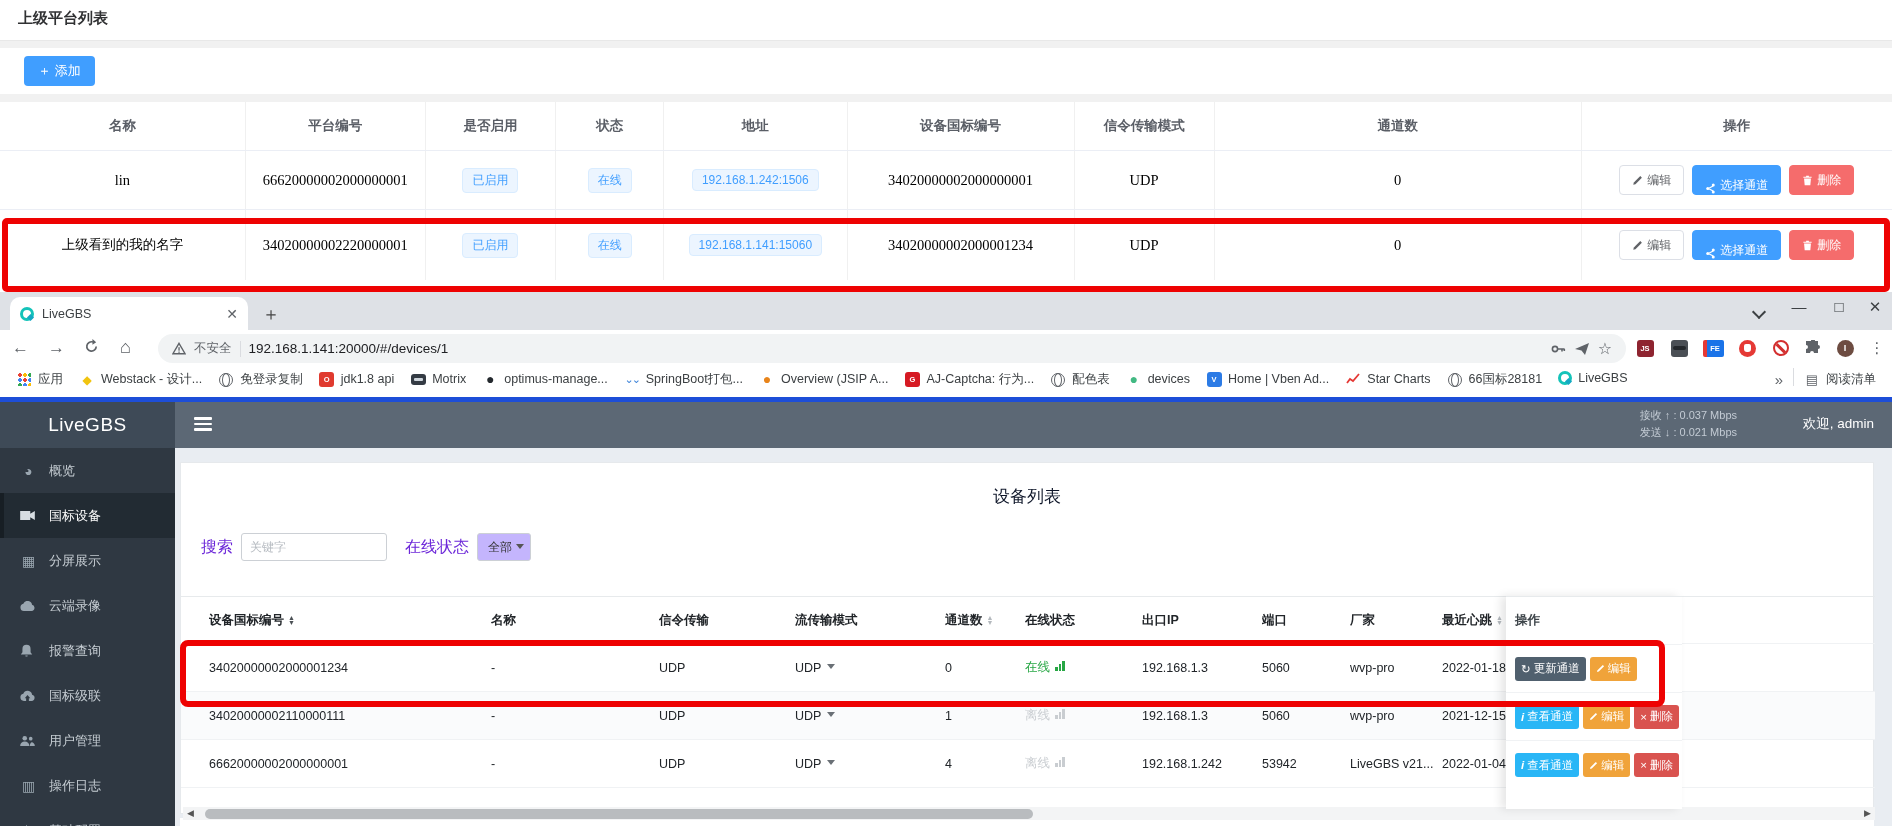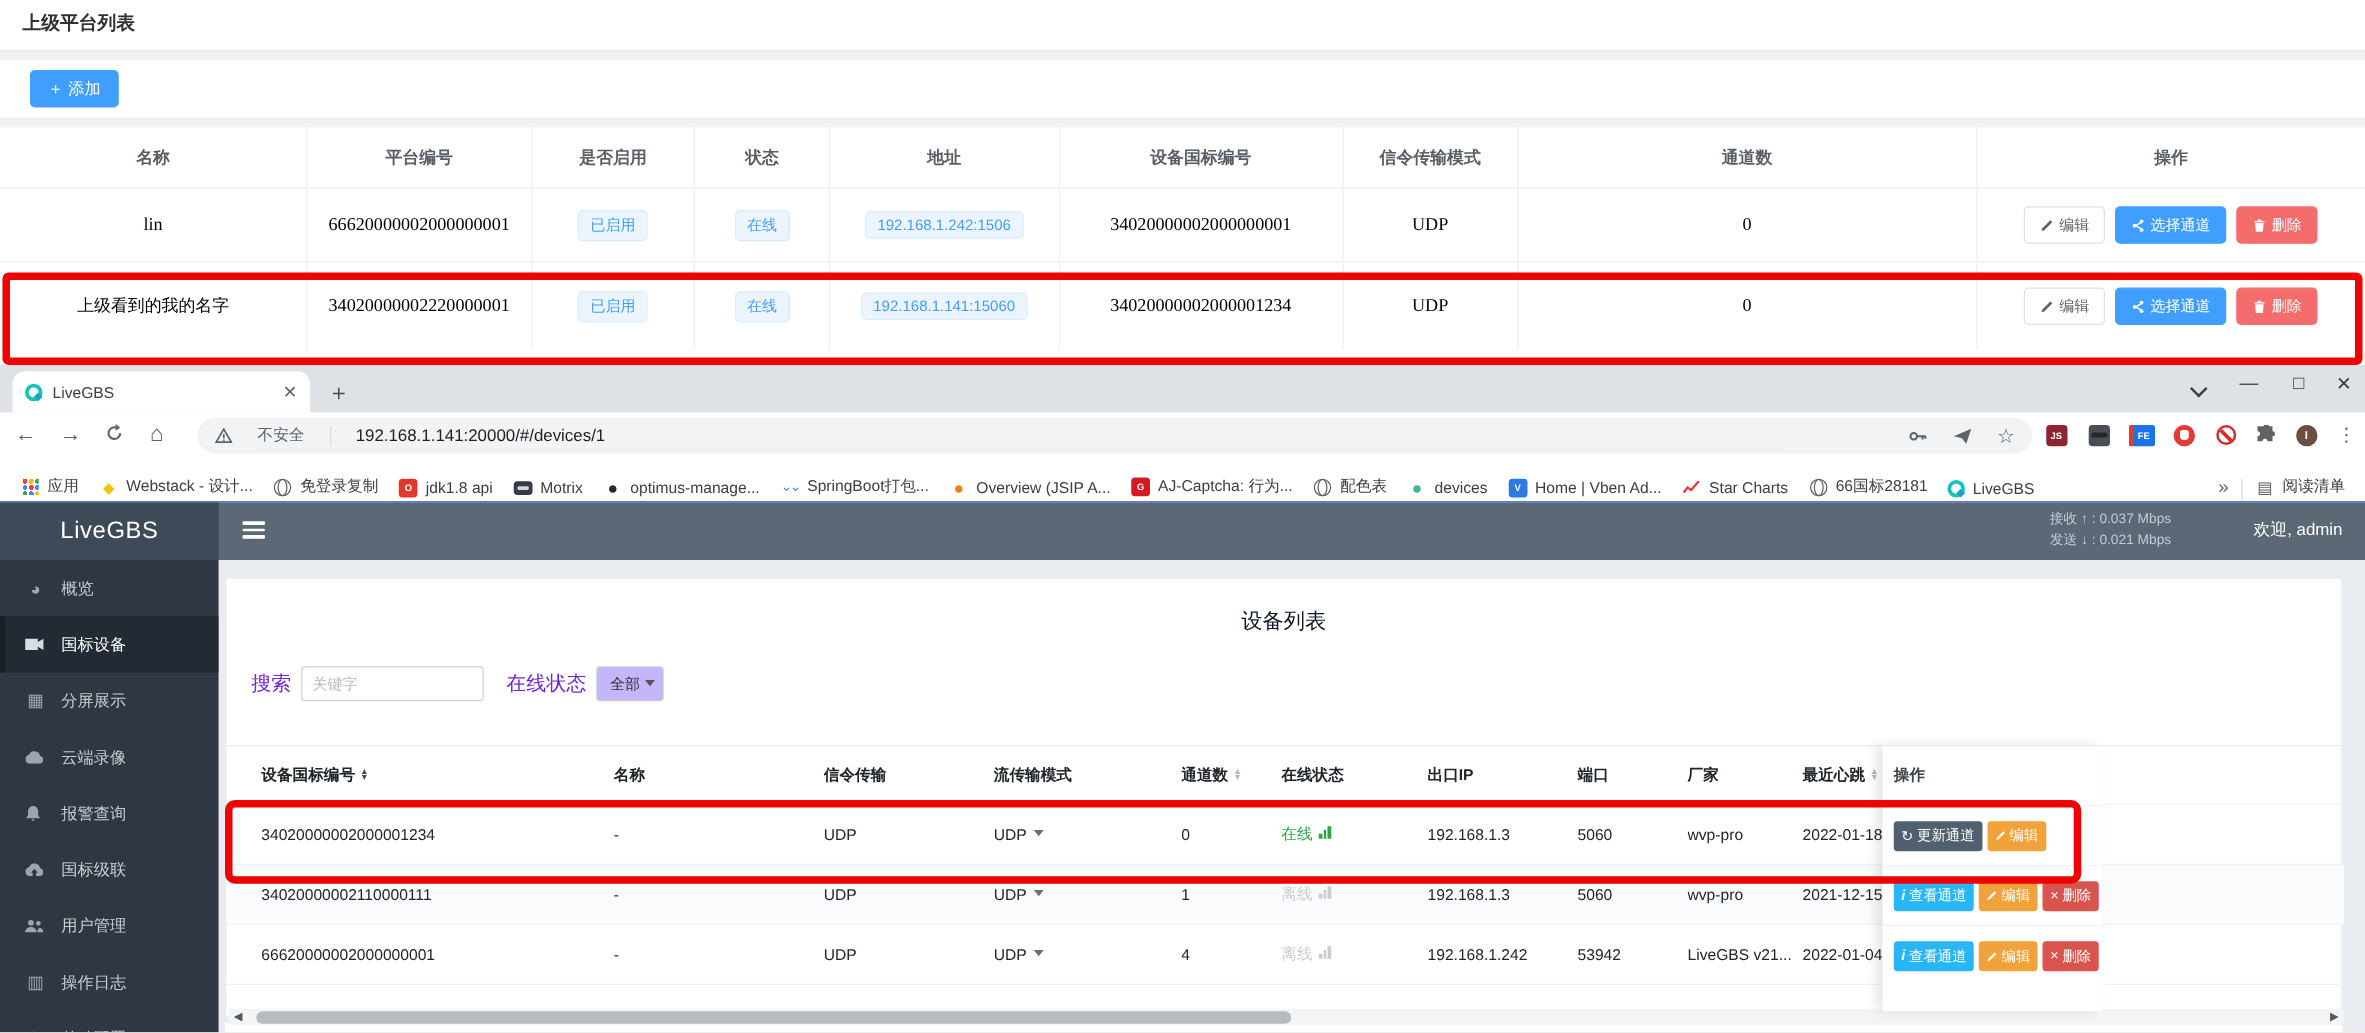--- a/index.html
+++ b/index.html
@@ -21,48 +21,48 @@
   .pbody .pcell{font-family:"Liberation Serif","DejaVu Serif",serif;font-size:14.5px;color:#000;}
   .c1{width:13%;} .c2{width:9.5%;} .c3{width:6.9%;} .c4{width:5.7%;} .c5{width:9.7%;}
   .c6{width:12%;} .c7{width:7.4%;} .c8{width:19.4%;} .c9{width:16.4%;}
   .phead{height:48px;border-bottom:1px solid #ebeef5;}
   .pr1{height:58px;border-bottom:1px solid #ebeef5;}
   .pr2{height:70px;}
   .badge-blue{font-family:"Liberation Sans",sans-serif;font-size:12px;color:#409eff;background:#ecf5ff;
               border:1px solid #d9ecff;border-radius:4px;padding:3px 9px;}
   .btn-plain{display:inline-flex;align-items:center;gap:4px;background:#fff;border:1px solid #dcdfe6;color:#606266;
              border-radius:4px;height:30px;padding:0 12px;font-size:12px;font-family:"Liberation Sans",sans-serif;cursor:pointer;}
-  .btn-blue{display:inline-flex;align-items:center;gap:4px;background:#409eff;border:1px solid #409eff;color:#fff;
+  .btn-blue{display:inline-flex;align-items:flex-end;gap:4px;background:#409eff;border:1px solid #409eff;color:#fff;
             border-radius:4px;height:30px;padding:0 12px;font-size:12px;font-family:Liberation Sans, sans-serif;cursor:pointer;}
   .btn-redsoft{display:inline-flex;align-items:center;gap:4px;background:#f56c6c;border:1px solid #f56c6c;color:#fff;
             border-radius:4px;height:30px;padding:0 12px;font-size:12px;font-family:"Liberation Sans",sans-serif;cursor:pointer;}
   .redbox{position:absolute;border:6px solid #ee0202;border-radius:5px;pointer-events:none;z-index:50;}
   
   .tabstrip{left:0;top:292px;width:1892px;height:38px;background:#dee1e6;}
   .tab{position:absolute;left:10px;top:5px;width:238px;height:33px;background:#fff;border-radius:10px 10px 0 0;
        display:flex;align-items:center;padding:0 10px;box-sizing:border-box;gap:8px;}
   .fav-livegbs{width:14px;height:14px;border-radius:50%;border:3px solid #14c3b9;box-sizing:border-box;background:#fff;position:relative;}
   .fav-livegbs:after{content:"";position:absolute;right:-2px;bottom:-2px;width:5px;height:5px;background:#14a8c3;transform:rotate(45deg);}
   .tab-title{font-size:12.5px;color:#3c4043;flex:1;}
   .tab-close{color:#5f6368;font-size:14px;cursor:pointer;}
   .newtab{position:absolute;left:262px;top:10px;color:#444;font-size:18px;cursor:pointer;}
   .winctl{position:absolute;top:6px;color:#3c4043;font-size:15px;cursor:pointer;width:26px;text-align:center;}
   .chev{display:inline-block;width:8px;height:8px;border-right:2px solid #3c4043;border-bottom:2px solid #3c4043;transform:rotate(45deg);margin-top:2px;}
   .toolbar{left:0;top:330px;width:1892px;height:38px;background:#fff;}
   .navic{position:absolute;top:8px;color:#5f6368;font-size:17px;cursor:pointer;}
   .omni{position:absolute;left:158px;top:4px;width:1468px;height:29px;background:#f1f3f4;border-radius:15px;
-        display:flex;align-items:center;padding:0 14px;box-sizing:border-box;gap:20px;}
+        display:flex;align-items:center;padding:0 14px;box-sizing:border-box;gap:8px;}
   .omni-sec{color:#5f6368;font-size:12.5px;}
   .omni-div{width:1px;height:16px;background:#dadce0;}
   .omni-url{color:#202124;font-size:13.5px;flex:1;}
   .extic{position:absolute;top:7px;width:22px;height:22px;display:flex;align-items:center;justify-content:center;cursor:pointer;}
   .sq{width:17px;height:17px;border-radius:3px;display:flex;align-items:center;justify-content:center;
       color:#fff;font-size:7.5px;font-weight:bold;}
-  .bookbar{left:0;top:368px;width:1892px;height:34px;background:#fff;border-bottom:1px solid #1d4ed8;
-           display:flex;align-items:flex-end;padding:0 10px;box-sizing:border-box;gap:4px;}
+  .bookbar{left:0;top:368px;width:1892px;height:34px;background:#fff;border-bottom:5px solid #1d4ed8;
+           display:flex;align-items:flex-start;padding:0 10px;box-sizing:border-box;gap:4px;}
   .bm{display:inline-flex;align-items:center;gap:6px;padding:3px 6px;border-radius:6px;cursor:pointer;white-space:nowrap;}
   .bm-label{font-size:12.5px;color:#3c4043;}
   .ic16{width:16px;height:16px;display:inline-flex;align-items:center;justify-content:center;}
   .globe{width:14px;height:14px;border-radius:50%;border:1.5px solid #5f6368;box-sizing:border-box;position:relative;}
   .globe:after{content:"";position:absolute;left:50%;top:-1px;width:6px;height:12px;border:1px solid #5f6368;border-radius:50%;transform:translateX(-50%);}
   
   .appheader{left:0;top:402px;width:1892px;height:46px;background:#5c6875;}
   .applogo{position:absolute;left:0;top:0;width:175px;height:46px;background:#3e4a57;color:#fff;
            font-size:19px;display:flex;align-items:center;justify-content:center;letter-spacing:.5px;}
   .burger{position:absolute;left:194px;top:15px;width:18px;height:14px;cursor:pointer;}

